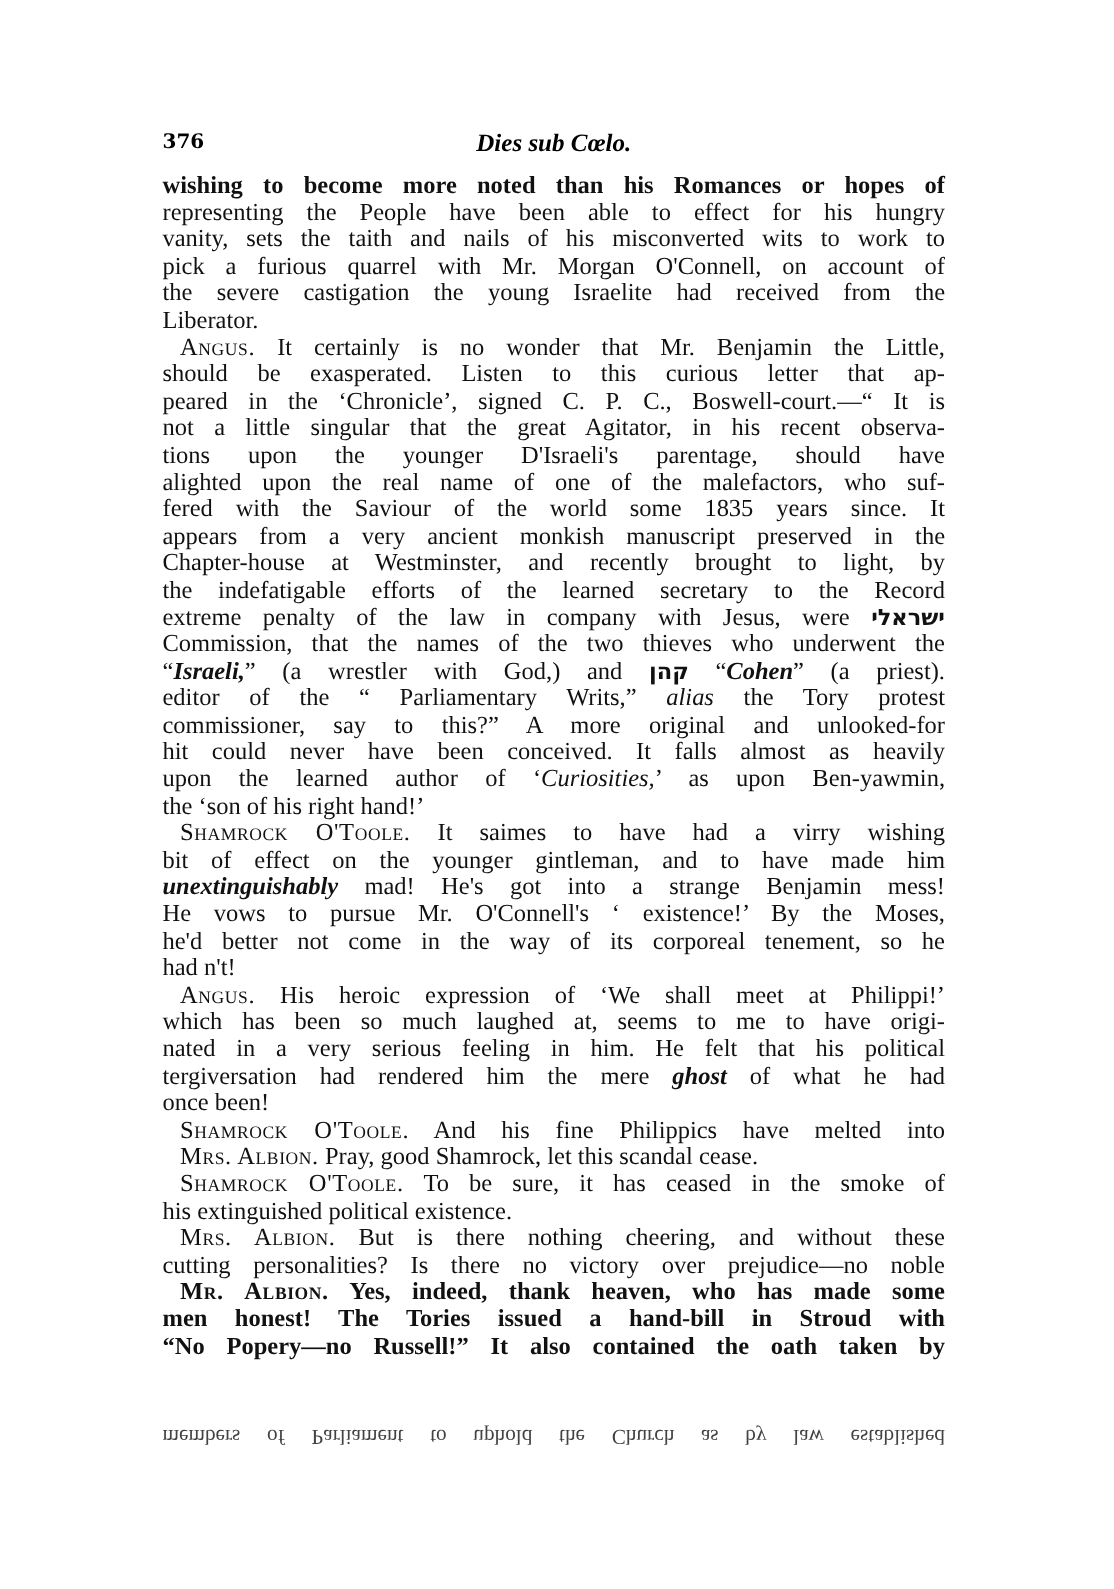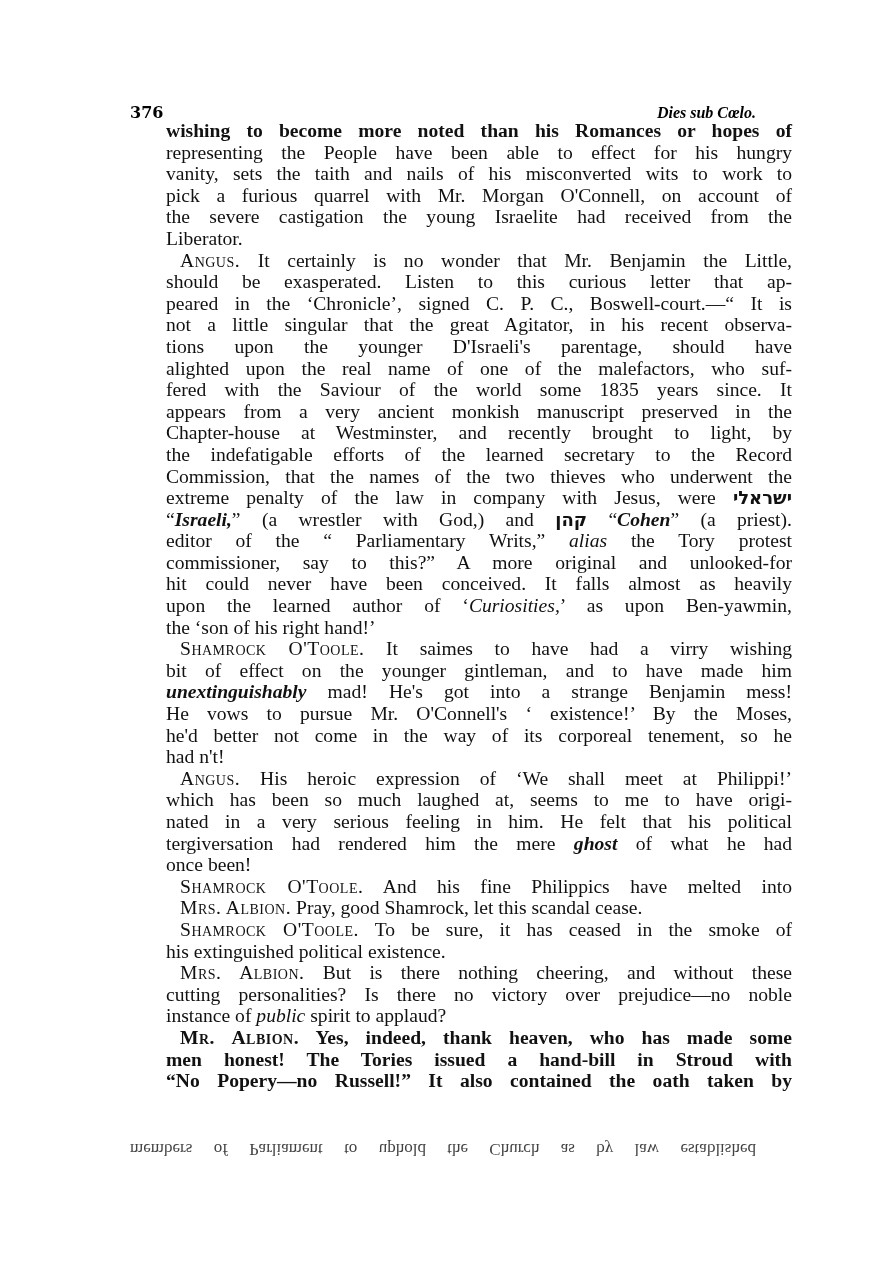--- a/index.html
+++ b/index.html
@@ -36,35 +36,34 @@
     font-weight: bold;
     font-size: 16px;
     letter-spacing: 0px;
     color: #000;
   }
   .page-title {
     position: absolute;
     left: 0;
     right: 0;
     top: 1px;
-    text-align: right;
+    text-align: center;
     font-style: italic;
     font-weight: bold;
-    font-size: 16px;
+    font-size: 20px;
     color: #000;
   }
   .body-text {
     position: absolute;
     left: 130px;
-    top: 120px;
+    top: 138px;
     width: 626px;
     font-size: 19.6px;
     line-height: 21.6px;
     text-align: justify;
-    margin-left: 36px;
   }
   .line {
     display: block;
     height: 21.6px;
     white-space: nowrap;
     text-align-last: justify;
     text-align: justify;
     overflow: visible;
   }
   .line.last {
@@ -122,22 +121,22 @@
     <span class="line indent"><span class="sc">Angus.</span> <span>It certainly is no wonder that Mr. Benjamin the Little,</span></span>
     <span class="line">should be exasperated.  Listen to this curious letter that ap-</span>
     <span class="line">peared in the ‘Chronicle’, signed C. P. C., Boswell-court.—“ It is</span>
     <span class="line">not a little singular that the great Agitator, in his recent observa-</span>
     <span class="line">tions upon the younger D'Israeli's parentage, should have</span>
     <span class="line">alighted upon the real name of one of the malefactors, who suf-</span>
     <span class="line">fered with the Saviour of the world some 1835 years since.  It</span>
     <span class="line">appears from a very ancient monkish manuscript preserved in the</span>
     <span class="line">Chapter-house at Westminster, and recently brought to light, by</span>
     <span class="line">the indefatigable efforts of the learned secretary to the Record</span>
+    <span class="line"><span>extreme penalty of the law in company with Jesus, were</span> <span class="heb">ישראלי</span></span>
     <span class="line">Commission, that the names of the two thieves who underwent the</span>
-    <span class="line"><span>extreme penalty of the law in company with Jesus, were</span> <span class="heb">ישראלי</span></span>
     <span class="line"><span>“</span><span class="it" style="font-weight:bold">Israeli,</span><span>” (a wrestler with God,) and</span> <span class="heb">קהן</span> <span>“</span><span class="it" style="font-weight:bold">Cohen</span><span>” (a priest).</span></span>
     <span class="line"><span>editor of the “ Parliamentary Writs,”</span> <span class="it">alias</span> <span>the Tory protest</span></span>
     <span class="line">commissioner, say to this?”  A more original and unlooked-for</span>
     <span class="line">hit could never have been conceived.  It falls almost as heavily</span>
     <span class="line"><span>upon the learned author of ‘</span><span class="it">Curiosities,</span><span>’ as upon Ben-yawmin,</span></span>
     <span class="line last">the ‘son of his right hand!’</span>
 
     <span class="line indent"><span class="sc">Shamrock O'Toole.</span> <span>It saimes to have had a virry wishing</span></span>
     <span class="line">bit of effect on the younger gintleman, and to have made him</span>
     <span class="line"><span class="it" style="font-weight:bold">unextinguishably</span> <span>mad!   He's got into a strange Benjamin mess!</span></span>
@@ -153,21 +152,20 @@
 
     <span class="line indent"><span class="sc">Shamrock O'Toole.</span> <span>And his fine Philippics have melted into</span></span>
 
     <span class="line indent last"><span class="sc">Mrs. Albion.</span> <span>Pray, good Shamrock, let this scandal cease.</span></span>
 
     <span class="line indent"><span class="sc">Shamrock O'Toole.</span> <span>To be sure, it has ceased in the smoke of</span></span>
     <span class="line last">his extinguished political existence.</span>
 
     <span class="line indent"><span class="sc">Mrs. Albion.</span> <span>But is there nothing cheering, and without these</span></span>
     <span class="line">cutting personalities?  Is there no victory over prejudice—no noble</span>
-    <span class="line last"><span>instance of</span> <span class="it">public</span> <span>spirit to applaud?</span></span>
 
     <span class="line indent bold"><span class="sc">Mr. Albion.</span> <span>Yes, indeed, thank heaven, who has made some</span></span>
     <span class="line bold">men honest!  The Tories issued a hand-bill in Stroud with</span>
     <span class="line bold">“No Popery—no Russell!”  It also contained the oath taken by</span>
   </div>
 
   <div class="bleed">members of Parliament to uphold the Church as by law established</div>
 </div>
 
 </body></html>

